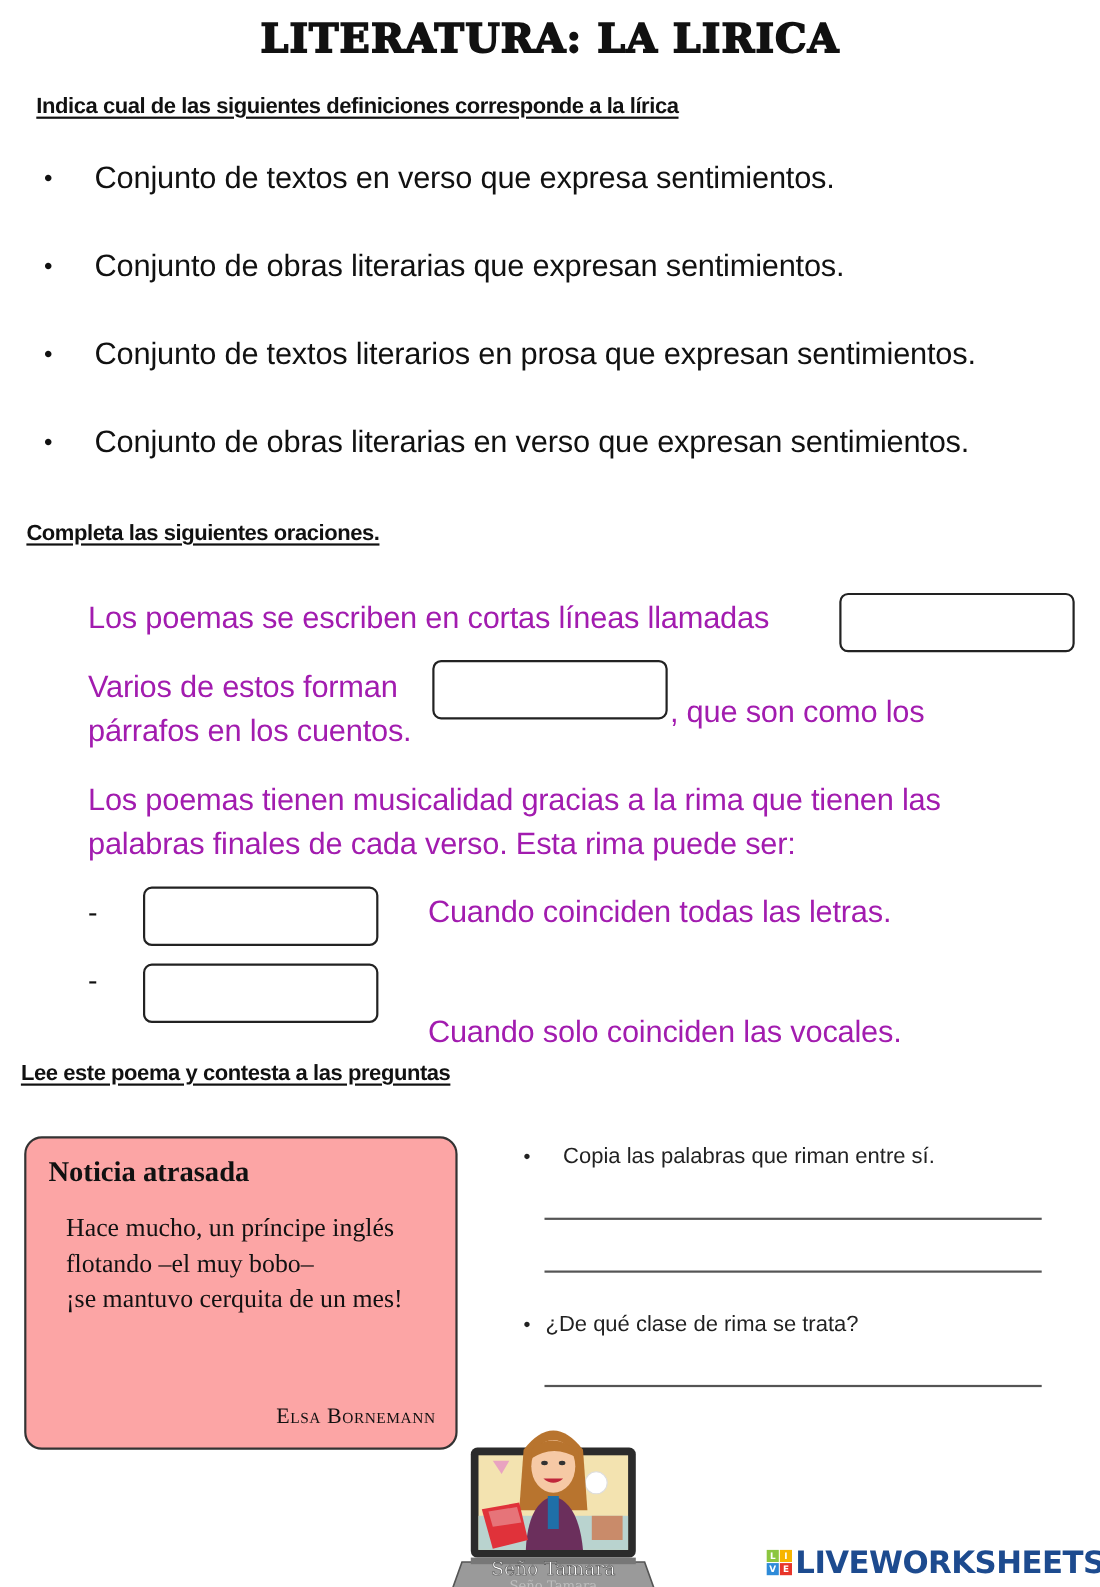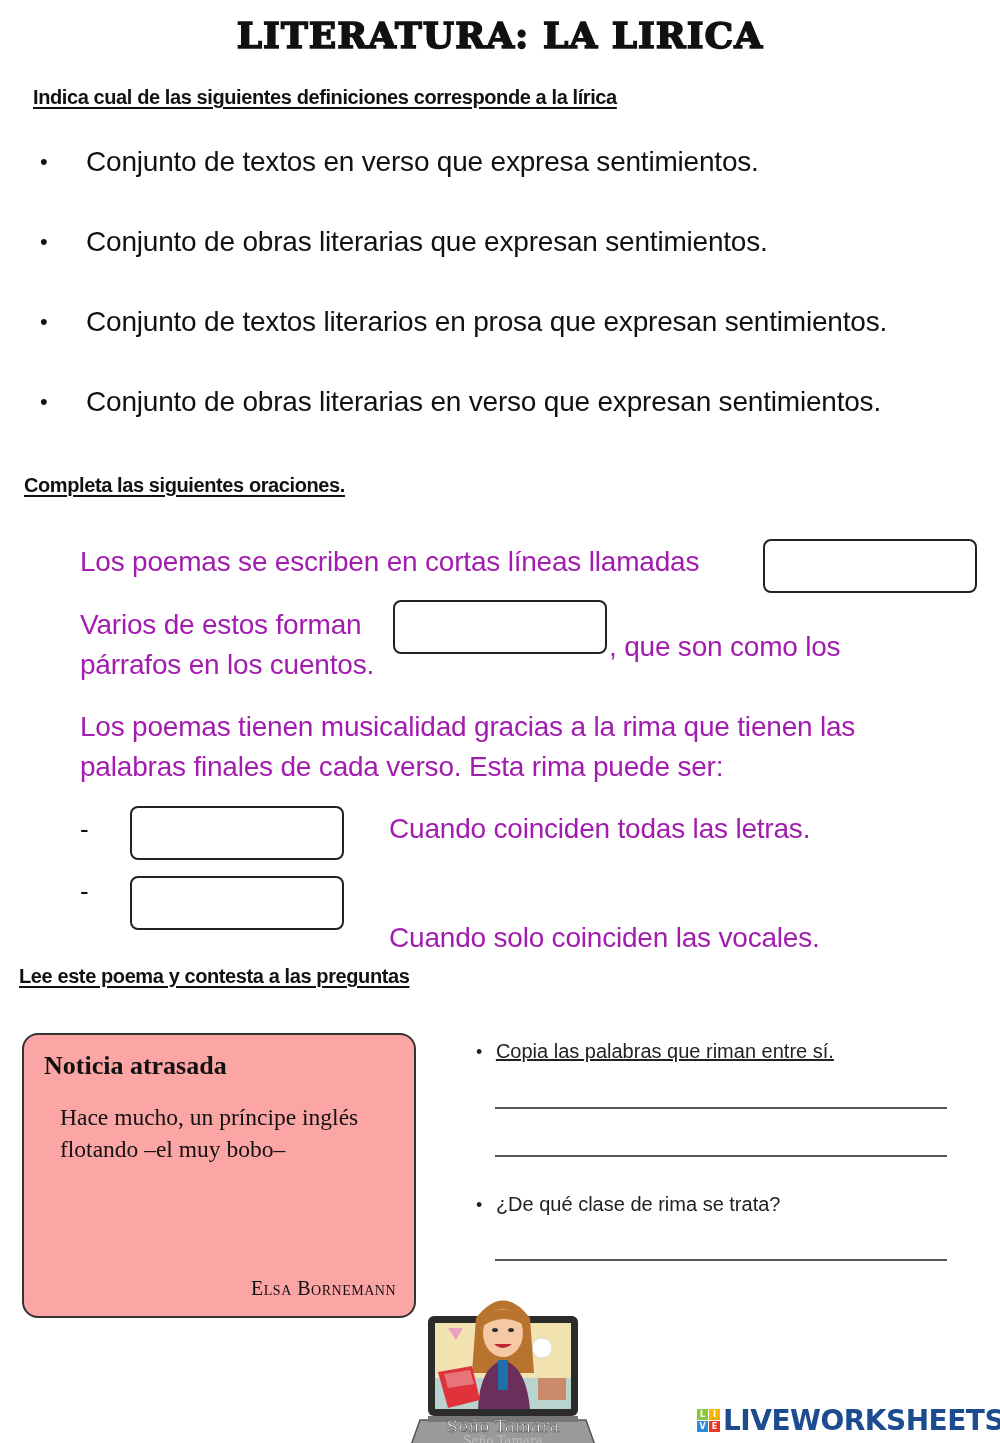--- a/index.html
+++ b/index.html
@@ -89,27 +89,28 @@
 <input class="abs blank-box" style="left: 130px; top: 876px; width: 214px; height: 54px;" value="">
 <div class="abs body-text" style="left:389px; top:886px;margin-top:36px;">Cuando solo coinciden las vocales.</div>
 
 <div class="abs section-heading" style="left:19px; top:965px;">Lee este poema y contesta a las preguntas</div>
 
 <div class="abs poem-card">
   <div class="abs poem-title">Noticia atrasada</div>
   <div class="abs poem-lines">
     <div class="poem-line">Hace mucho, un príncipe inglés</div>
     <div class="poem-line">flotando –el muy bobo–</div>
+    <div class="poem-line">¡se mantuvo cerquita de un mes!</div>
   </div>
   <div class="abs poem-author">Elsa Bornemann</div>
 </div>
 
 <div class="abs q-text" style="left:476px; top:1040px;">
   <span class="q-bullet">•</span>
-  <span style="margin-left:8px;text-decoration:underline;">Copia las palabras que riman entre sí.</span>
+  <span style="margin-left:24px;">Copia las palabras que riman entre sí.</span>
 </div>
 <div class="abs answer-line" style="left:495px; top:1107px; width:452px;"></div>
 <div class="abs answer-line" style="left:495px; top:1155px; width:452px;"></div>
 
 <div class="abs q-text" style="left:476px; top:1193px;">
   <span class="q-bullet">•</span>
   <span style="margin-left:8px;">¿De qué clase de rima se trata?</span>
 </div>
 <div class="abs answer-line" style="left:495px; top:1259px; width:452px;"></div>
 

